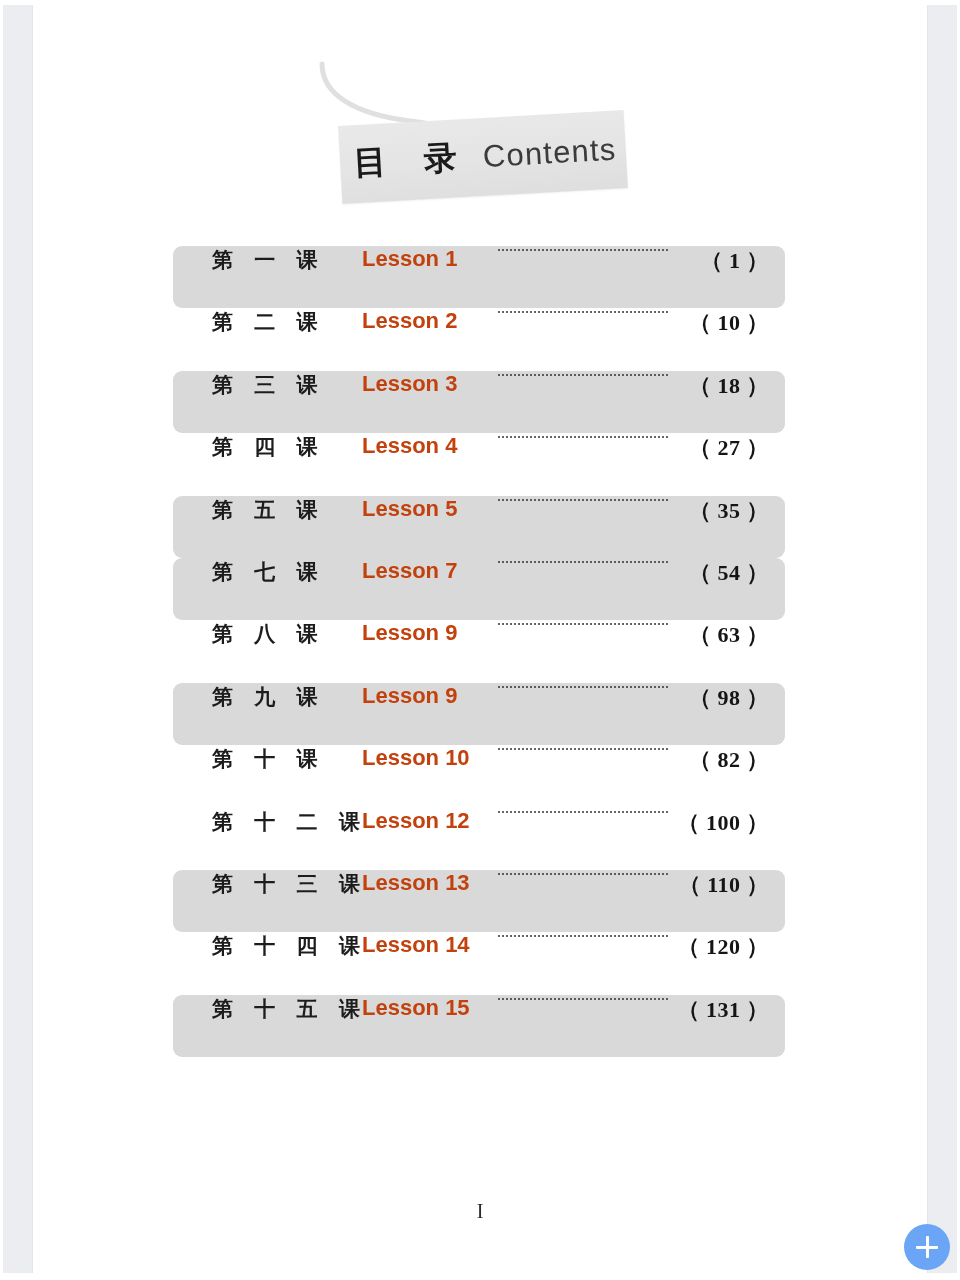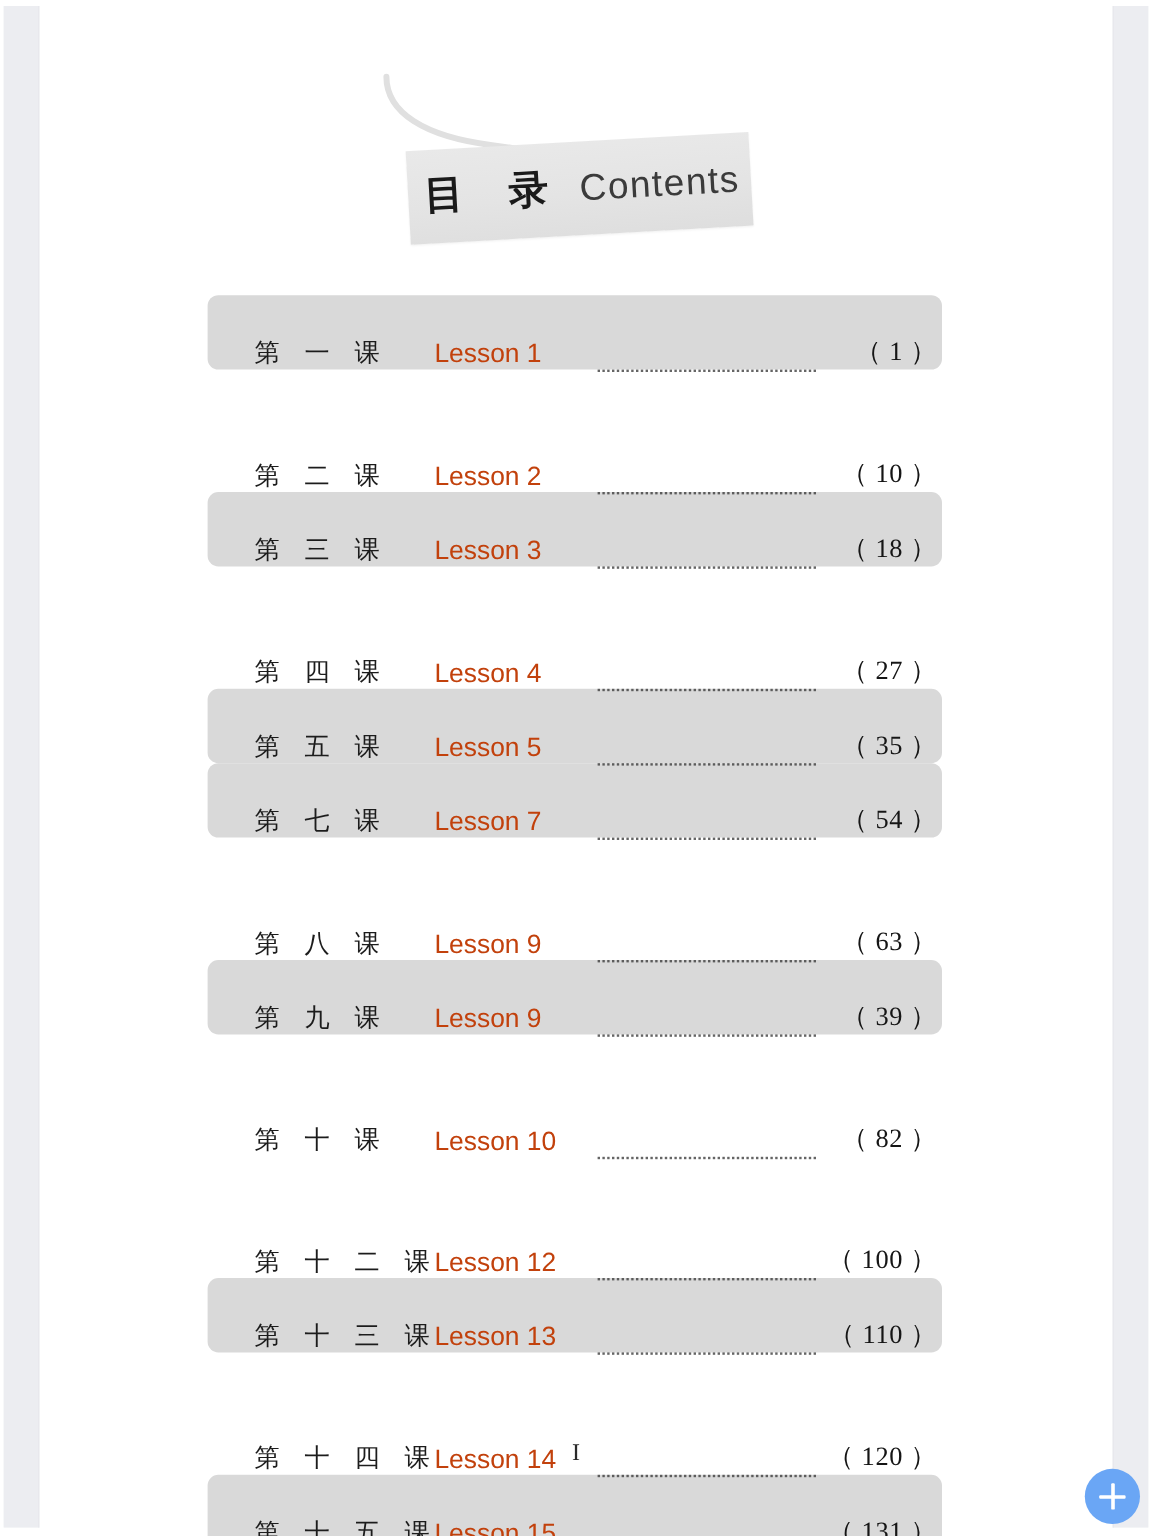--- a/index.html
+++ b/index.html
@@ -93,27 +93,28 @@
   
   .toc-list {
     position: absolute;
     left: 140px;
     top: 246px;
     width: 612px;
   }
   .toc-row {
     height: 62.4px;
     display: flex;
-    align-items: flex-end;
+    align-items: flex-start;
     border-radius: 9px;
-    padding: 0 0 0 39px;
+    padding: 0 12px 0 39px;
     box-sizing: border-box;
+    font-weight: bold;
   }
   .toc-row.shaded { background: #d9d9d9; }
-  .toc-row.plain  { background: transparent; margin-top: 39px; }
+  .toc-row.plain  { background: transparent; }
 
   .cn-label {
     font-family: "DejaVu Serif", "Liberation Serif", serif;
     font-size: 21px;
     color: #1c1c1c;
     width: 150px;
     letter-spacing: 7px;
     white-space: nowrap;
   }
   .en-label {
@@ -250,21 +251,21 @@
       <div class="toc-row plain">
         <span class="cn-label">第 八 课</span>
         <span class="en-label">Lesson 9</span>
         <span class="leader"></span>
         <span class="page-num">（ 63 ）</span>
       </div>
       <div class="toc-row shaded">
         <span class="cn-label">第 九 课</span>
         <span class="en-label">Lesson 9</span>
         <span class="leader"></span>
-        <span class="page-num">（ 39 ）</span>
+        <span class="page-num">（ 98 ）</span>
       </div>
       <div class="toc-row plain">
         <span class="cn-label">第 十 课</span>
         <span class="en-label">Lesson 10</span>
         <span class="leader"></span>
         <span class="page-num">（ 82 ）</span>
       </div>
       <div class="toc-row plain">
         <span class="cn-label">第 十 二 课</span>
         <span class="en-label">Lesson 12</span>

